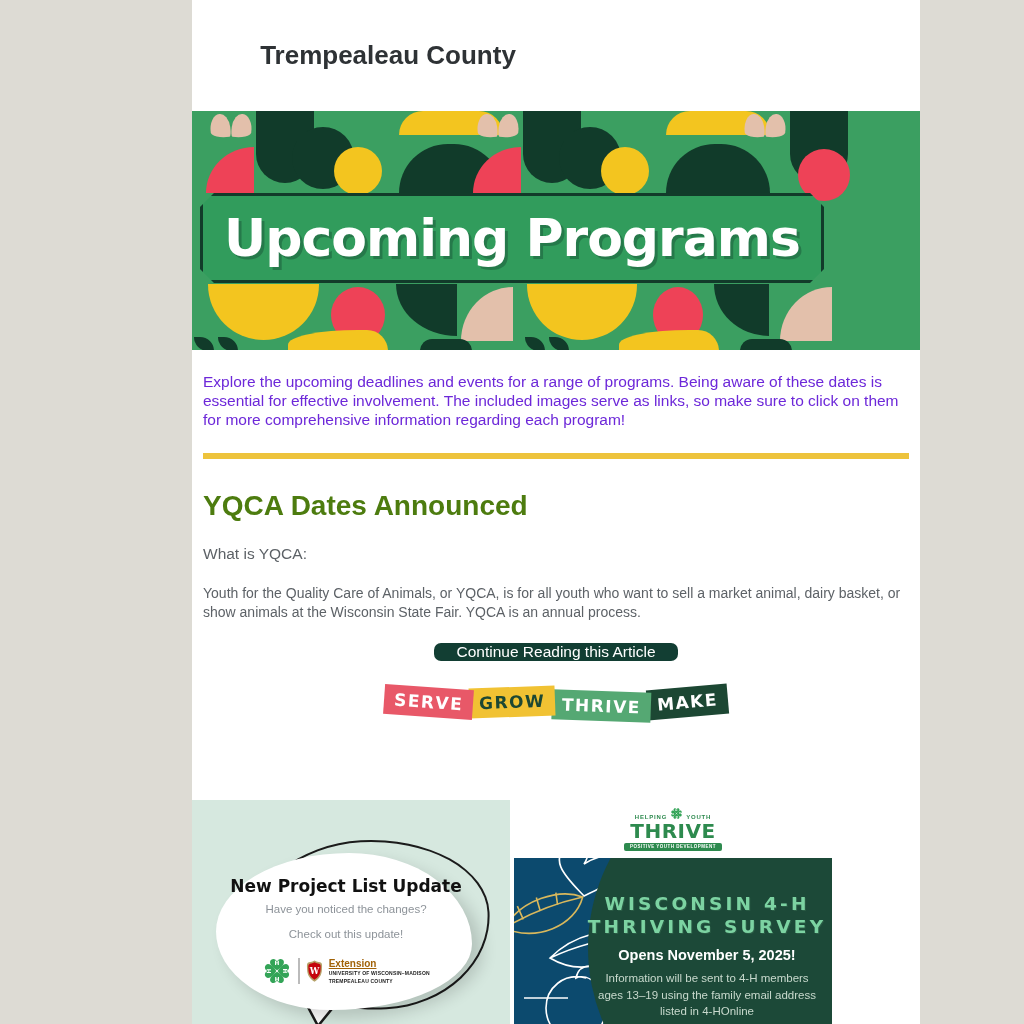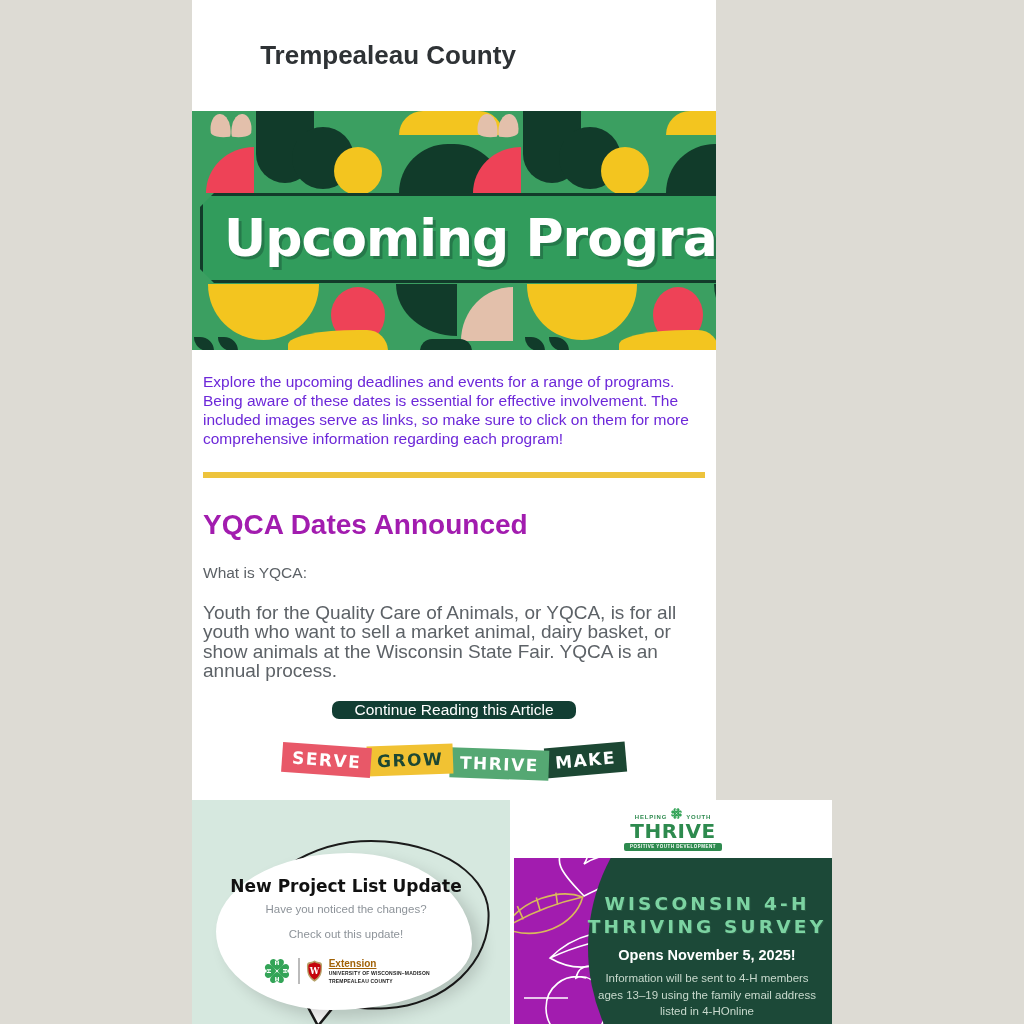--- a/index.html
+++ b/index.html
@@ -1,21 +1,21 @@
 <!DOCTYPE html>
 <html><head>
 <meta charset="utf-8">
 <style>
   html,body{margin:0;padding:0;}
   body{
     width:1024px;height:1024px;overflow:hidden;position:relative;
     background:#dddbd4;
     font-family:"Liberation Sans", sans-serif;
   }
-  .email{position:absolute;left:192px;top:0;width:524px;height:1024px;background:#ffffff;}
+  .email{position:absolute;left:192px;top:0;width:728px;height:1024px;background:#ffffff;}
 
   
   .hdr{height:111px;display:flex;align-items:center;justify-content:space-between;
        padding:0 64px 0 46px;box-sizing:border-box;background:#fff;}
   .hdr-title{width:300px;text-align:center;font-weight:bold;font-size:26px;line-height:31px;color:#2e3235;}
   .hdr-logo{display:flex;flex-direction:column;align-items:center;}
   .hdr-logo-row{display:flex;align-items:center;gap:8px;}
   .logo-div{width:1.5px;height:42px;background:#c8c8c8;}
   .hdr-logo-caption{margin-top:5px;font-size:9px;font-weight:bold;letter-spacing:.4px;color:#45494c;}
 
@@ -38,23 +38,23 @@
   .plaque{position:absolute;left:8px;top:82px;width:624px;height:90px;box-sizing:border-box;
           background:#319c5c;border:3px solid #123b2a;
           clip-path:polygon(0 14px,14px 0,calc(100% - 14px) 0,100% 14px,100% calc(100% - 14px),calc(100% - 14px) 100%,14px 100%,0 calc(100% - 14px));
           display:flex;align-items:center;justify-content:center;}
   .plaque-txt{font-family:"DejaVu Sans", sans-serif;font-weight:bold;font-size:52px;color:#fff;
               white-space:nowrap;letter-spacing:-1px;text-shadow:3px 3px 0 rgba(16,56,40,.35);}
 
   
   .intro{margin:22px 11px 0;font-size:15.5px;line-height:19px;color:#6d28d9;}
   .divider{margin:24px 11px 0;height:6px;background:#edc33c;}
-  .h1{margin:30px 11px 0;font-size:28px;line-height:33px;font-weight:bold;color:#a21caf;}
+  .h1{margin:30px 11px 0;font-size:28px;line-height:33px;font-weight:bold;color:#4d7c0f;}
   .lead{margin:22px 11px 0;font-size:15.5px;line-height:19.5px;color:#5d6267;}
-  .bodyp{margin:20px 11px 0;font-size:19px;line-height:19.5px;color:#5d6267;}
+  .bodyp{margin:20px 11px 0;font-size:14px;line-height:19.5px;color:#5d6267;}
   .btn{display:block;margin:20px auto 0;background:#123e33;color:#fff;border:none;cursor:pointer;
        font-family:"Liberation Sans",sans-serif;font-size:15.5px;padding:0 22px;border-radius:7px;}
 
   
   .words{margin-top:26px;display:flex;justify-content:center;align-items:center;}
   .word{font-weight:bold;font-size:17px;letter-spacing:1.5px;padding:5px 10px;white-space:nowrap;
         font-family:"DejaVu Sans",sans-serif;}
   .w-serve{background:#e85868;color:#fff;transform:rotate(4deg);z-index:4;}
   .w-grow{background:#f1c233;color:#1c4733;transform:rotate(-2deg);margin-left:-4px;z-index:3;}
   .w-thrive{background:#55a873;color:#fff;transform:rotate(2deg) translateY(4px);margin-left:-3px;z-index:2;}
@@ -80,21 +80,21 @@
   .pc-org{margin-top:2.5px;font-size:5px;font-weight:bold;color:#222;letter-spacing:.2px;}
 
   .thrive-wrap{height:58px;background:#fff;display:flex;align-items:center;justify-content:center;cursor:pointer;}
   .tl{display:flex;flex-direction:column;align-items:center;line-height:1;}
   .tl-row{display:flex;align-items:flex-end;gap:3px;color:#2d8a4e;font-size:6px;font-weight:bold;letter-spacing:.8px;}
   .tl-word{font-size:20px;font-weight:bold;color:#2d8a4e;letter-spacing:.5px;margin-top:1px;
            font-family:"DejaVu Sans",sans-serif;}
   .tl-ribbon{margin-top:2px;background:#2d8a4e;color:#fff;font-size:4.5px;letter-spacing:.5px;
              padding:2px 6px;border-radius:2px;font-weight:bold;}
 
-  .survey{position:relative;height:166px;background:#a21caf;overflow:hidden;cursor:pointer;}
+  .survey{position:relative;height:166px;background:#0c4a6e;overflow:hidden;cursor:pointer;}
   .survey-circle{position:absolute;left:74px;top:-100px;width:380px;height:380px;border-radius:50%;background:#1c4938;}
   .survey-text{position:absolute;left:70px;right:2px;top:34px;text-align:center;}
   .sv-title{font-size:18.5px;line-height:23px;font-weight:bold;letter-spacing:3.2px;color:#7cd3a2;
             text-shadow:1px 1px 0 #2a5c45;font-family:"DejaVu Sans",sans-serif;}
   .sv-opens{margin-top:9px;font-size:14.5px;font-weight:bold;color:#ffffff;}
   .sv-info{margin-top:7px;font-size:11.5px;line-height:16.5px;color:#c8d9cd;}
 </style>
 </head>
 <body>
 

